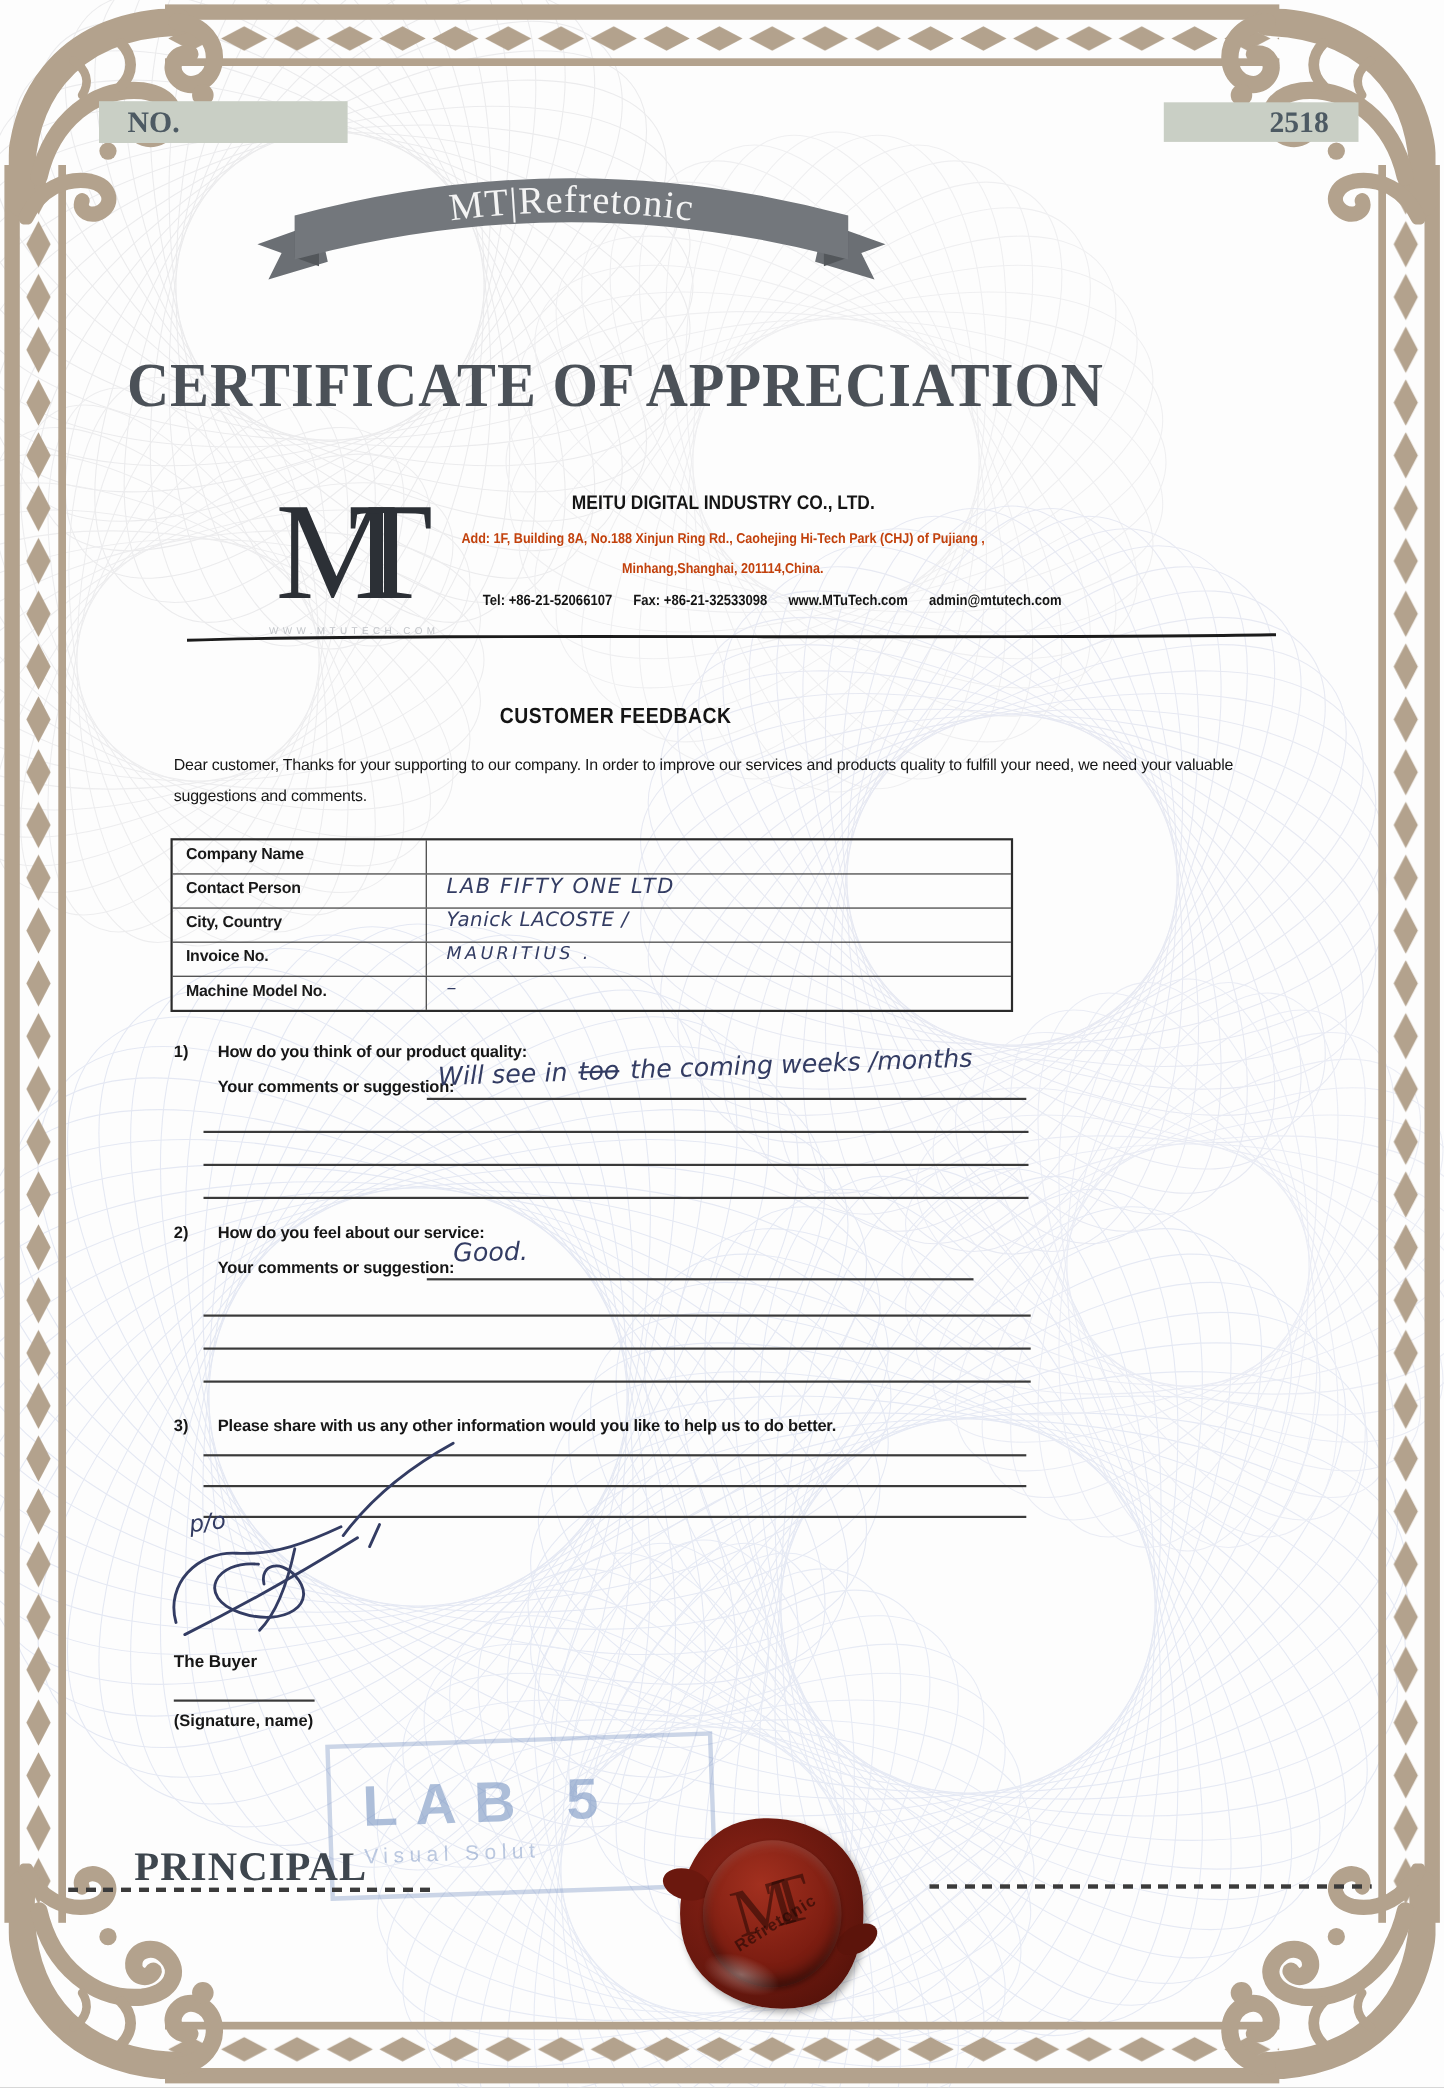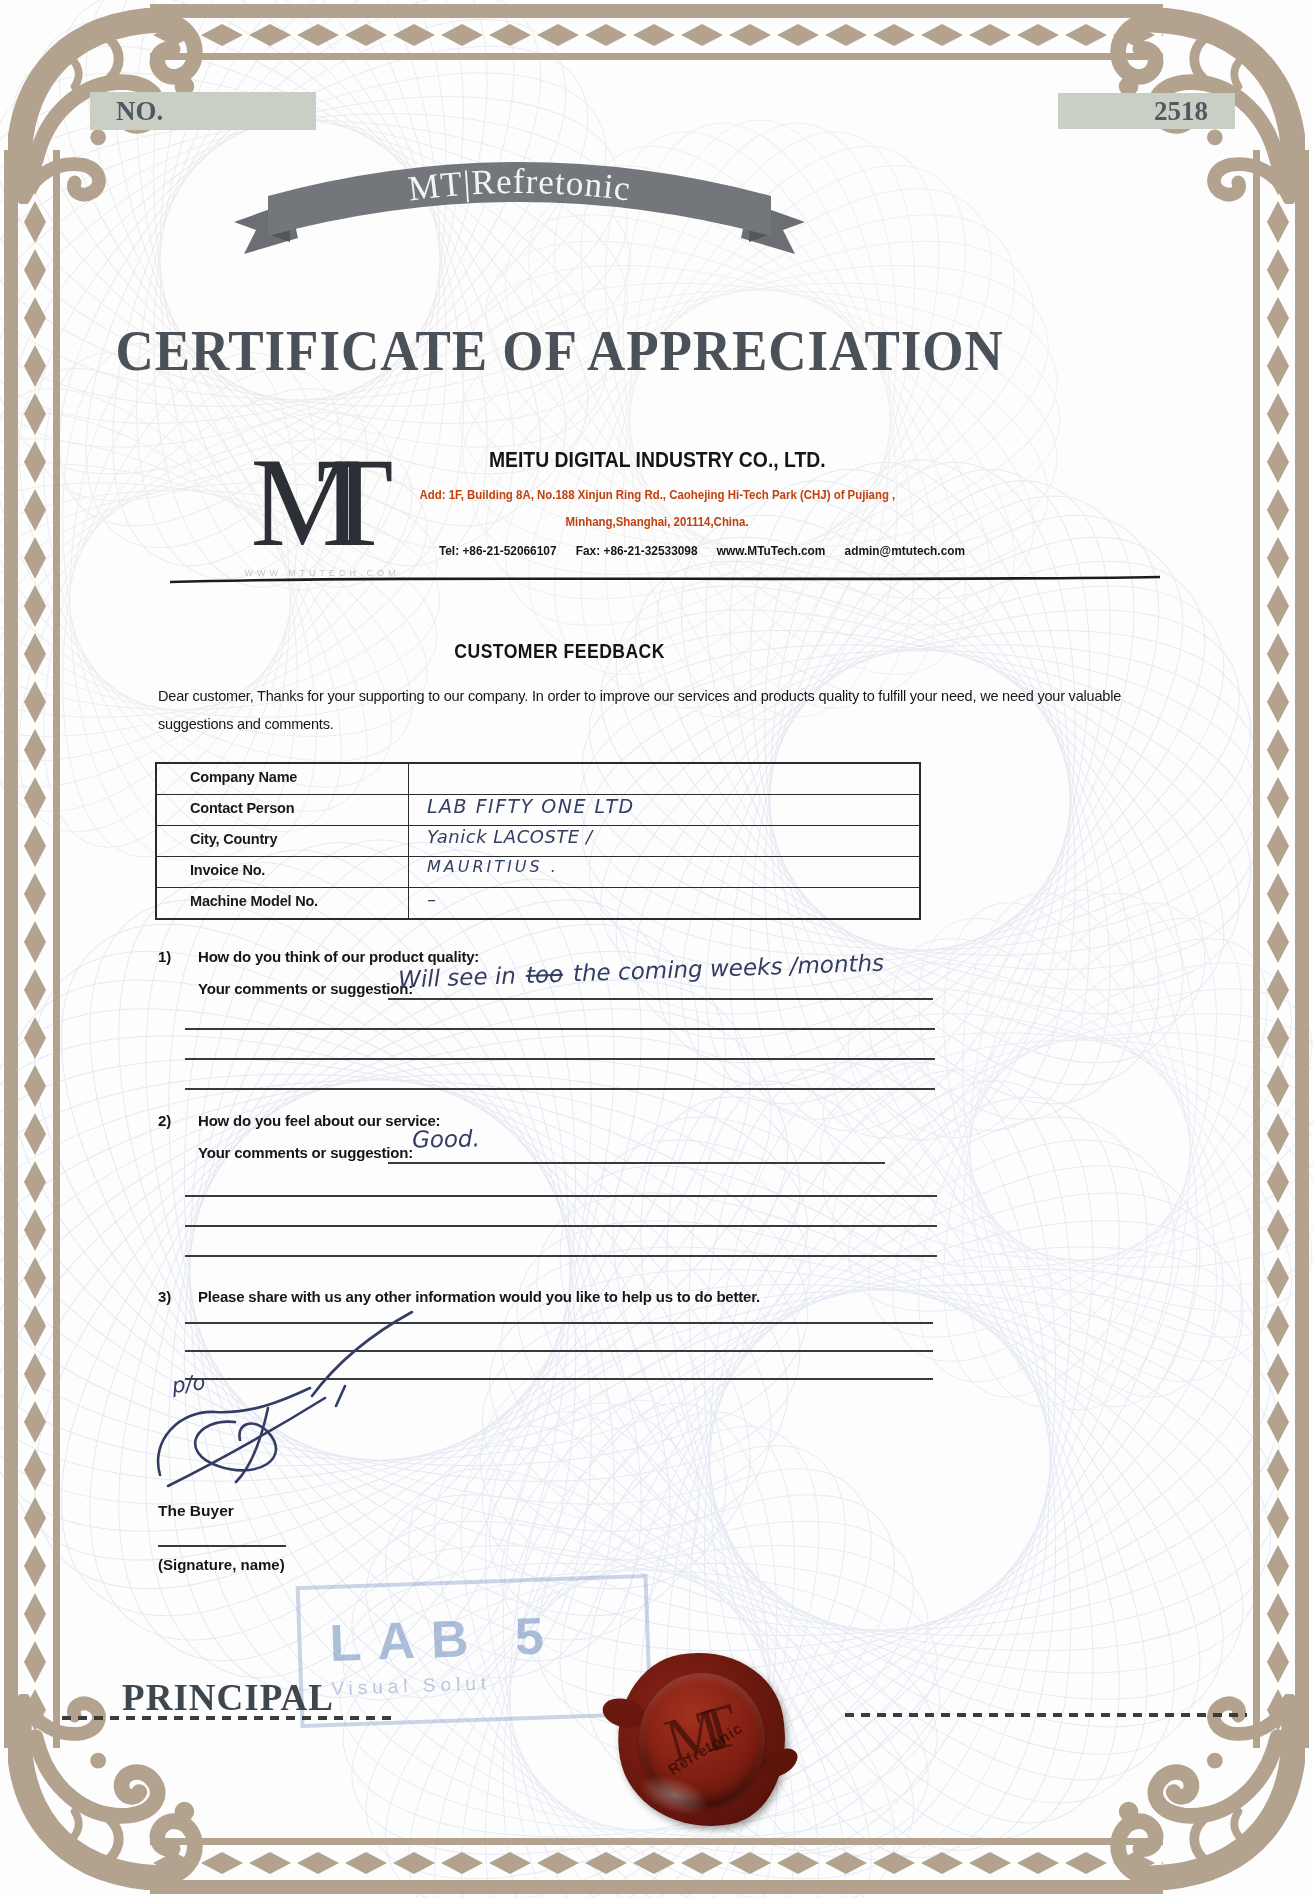--- a/index.html
+++ b/index.html
@@ -24,32 +24,32 @@
   #title{position:absolute;left:55px;top:318px;width:1010px;text-align:center;z-index:3;
          font-family:"Liberation Serif",serif;font-weight:700;font-size:57px;color:#4b5158;letter-spacing:1px;}
   .cxc{display:inline-block;transform:scaleX(.88);transform-origin:50% 50%;white-space:nowrap;}
   .cx9{display:inline-block;transform:scaleX(.93);transform-origin:50% 50%;white-space:nowrap;}
   
   #logo{position:absolute;left:222px;top:440px;width:200px;text-align:center;z-index:3;}
   .logo-m,.logo-t{font-family:"Liberation Serif",serif;font-size:126px;line-height:1;color:#2c3036;}
   .logo-t{margin-left:-46px;}
   .logo-cap{display:block;margin-top:2px;font-size:9px;letter-spacing:4px;color:#c2c5c9;}
   #company{position:absolute;left:385px;top:447px;width:545px;text-align:center;z-index:3;}
-  .co-name{font-size:22px;font-weight:700;color:#151515;}
+  .co-name{font-size:18px;font-weight:700;color:#151515;}
   .co-addr{margin-top:9px;font-size:13px;font-weight:600;line-height:2.05;color:#c2410c;}
   .co-tel{margin-top:8px;font-size:13.5px;font-weight:700;color:#151515;}
   .co-tel span{margin:0 9px;}
   #divider{position:absolute;left:170px;top:574px;z-index:3;}
   
   #fb-heading{position:absolute;left:55px;top:640px;width:1010px;text-align:center;z-index:3;
               font-size:20px;font-weight:700;letter-spacing:.5px;color:#141414;}
   #fb-intro{position:absolute;left:158px;top:682px;width:1038px;z-index:3;font-size:14.5px;
             letter-spacing:-.2px;line-height:1.95;color:#161616;}
   #info-table{position:absolute;left:155px;top:762px;width:762px;z-index:3;border:2px solid #2b2b2b;}
-  .t-row{display:flex;height:30px;border-bottom:1.6px solid #2b2b2b;padding-left:21px;}
+  .t-row{display:flex;height:30px;border-bottom:1.6px solid #2b2b2b;}
   .t-row:last-child{border-bottom:none;gap:36px;}
   .t-label{width:218px;border-right:1.8px solid #2b2b2b;padding:5px 0 0 12px;font-size:14.5px;
            font-weight:600;letter-spacing:-.2px;color:#191919;}
   .t-value{flex:1;padding:1px 0 0 18px;margin-top:30px;}
   .hand{font-family:"DejaVu Sans",sans-serif;font-style:italic;color:#333c63;}
   .hv1{font-size:19px;letter-spacing:1.5px;}
   .hv2{font-size:18px;letter-spacing:.5px;}
   .hv3{font-size:16px;letter-spacing:3px;}
   .hv4{font-size:18px;}
   .q-num{position:absolute;font-size:15px;font-weight:700;color:#161616;z-index:3;}

